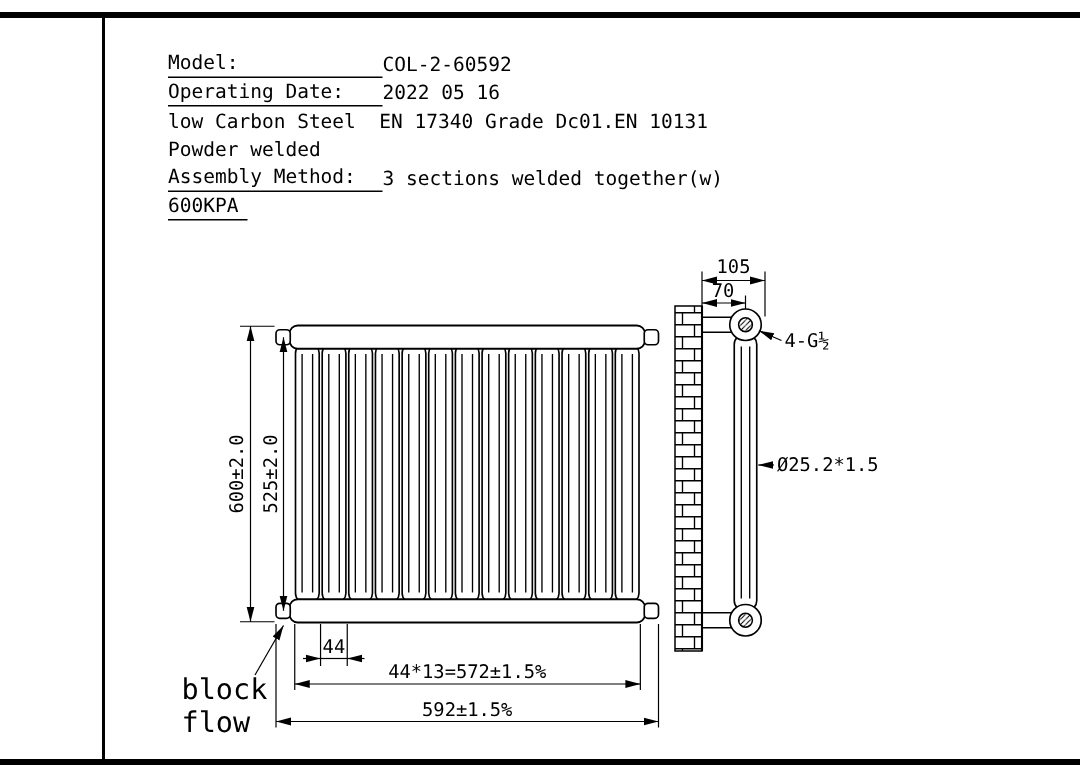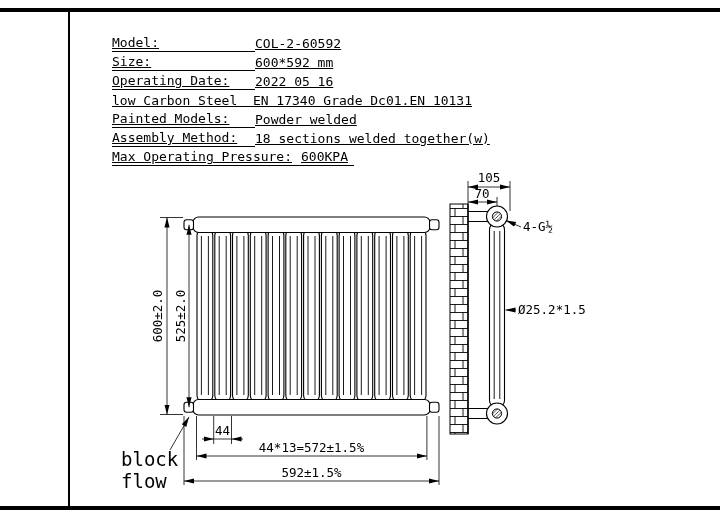--- a/index.html
+++ b/index.html
@@ -2,21 +2,21 @@
 <html><head>
 <meta charset="utf-8">
 <style>
   html,body{margin:0;padding:0;background:#ffffff;}
   .page{position:relative;width:720px;height:521px;background:#fff;
         font-family:"DejaVu Sans Mono","Liberation Mono",monospace;color:#000;overflow:hidden;}
   .border-top{position:absolute;left:0;top:8px;width:720px;height:4px;background:#000;}
   .border-bottom{position:absolute;left:0;top:506px;width:720px;height:4px;background:#000;}
   .border-left{position:absolute;left:68px;top:8px;width:2px;height:502px;background:#000;}
   .spec-table{position:absolute;left:112px;top:33px;}
-  .spec-row{display:flex;align-items:flex-end;height:19px;font-size:13px;line-height:17px;text-decoration:underline;}
+  .spec-row{display:flex;align-items:flex-end;height:19px;font-size:13px;line-height:17px;}
   .spec-label{width:143px;border-bottom:1px solid #000;white-space:pre;}
   .spec-value{white-space:pre;text-align:center;}
   .spec-row.inline .spec-label{width:auto;padding-right:9px;}
   .spec-row.inline .spec-value{border-bottom:1px solid #000;padding-right:6px;margin-top:35px;}
   svg.drawing{position:absolute;left:0;top:0;}
   svg text{font-family:"DejaVu Sans Mono","Liberation Mono",monospace;fill:#000;stroke:none;}
   .dim line{stroke:#000;stroke-width:0.8;fill:none;}
   .dimtxt{font-size:12.5px;}
   .mid{text-anchor:middle;}
   .annot{font-size:19px;}
@@ -28,40 +28,34 @@
   <div class="border-top"></div>
   <div class="border-bottom"></div>
   <div class="border-left"></div>
 
   <div class="spec-table">
     <div class="spec-row">
       <span class="spec-label">Model:</span>
       <span class="spec-value">COL-2-60592</span>
     </div>
     <div class="spec-row">
-      <span class="spec-label">Size:</span>
-      <span class="spec-value">600*592 mm</span>
-    </div>
-    <div class="spec-row">
       <span class="spec-label">Operating Date:</span>
       <span class="spec-value">2022 05 16</span>
     </div>
     <div class="spec-row">
       <span class="spec-value">low Carbon Steel  EN 17340 Grade Dc01.EN 10131</span>
     </div>
     <div class="spec-row">
-      <span class="spec-label">Painted Models:</span>
       <span class="spec-value">Powder welded</span>
     </div>
     <div class="spec-row">
       <span class="spec-label">Assembly Method:</span>
-      <span class="spec-value">18 sections welded together(w)</span>
+      <span class="spec-value">3 sections welded together(w)</span>
     </div>
     <div class="spec-row inline">
-      <span class="spec-label">Max Operating Pressure:</span>
       <span class="spec-value">600KPA</span>
     </div>
   </div>
 
   <svg class="drawing" width="720" height="521" viewBox="0 0 720 521">
     <defs>
       <marker id="arrow" orient="auto-start-reverse" markerUnits="userSpaceOnUse" markerWidth="12" markerHeight="8" refX="10" refY="3.5">
         <path d="M0 0.9 L10 3.5 L0 6.1 Z" fill="#000"></path>
       </marker>
       <pattern id="brick" width="18" height="16" patternUnits="userSpaceOnUse">

